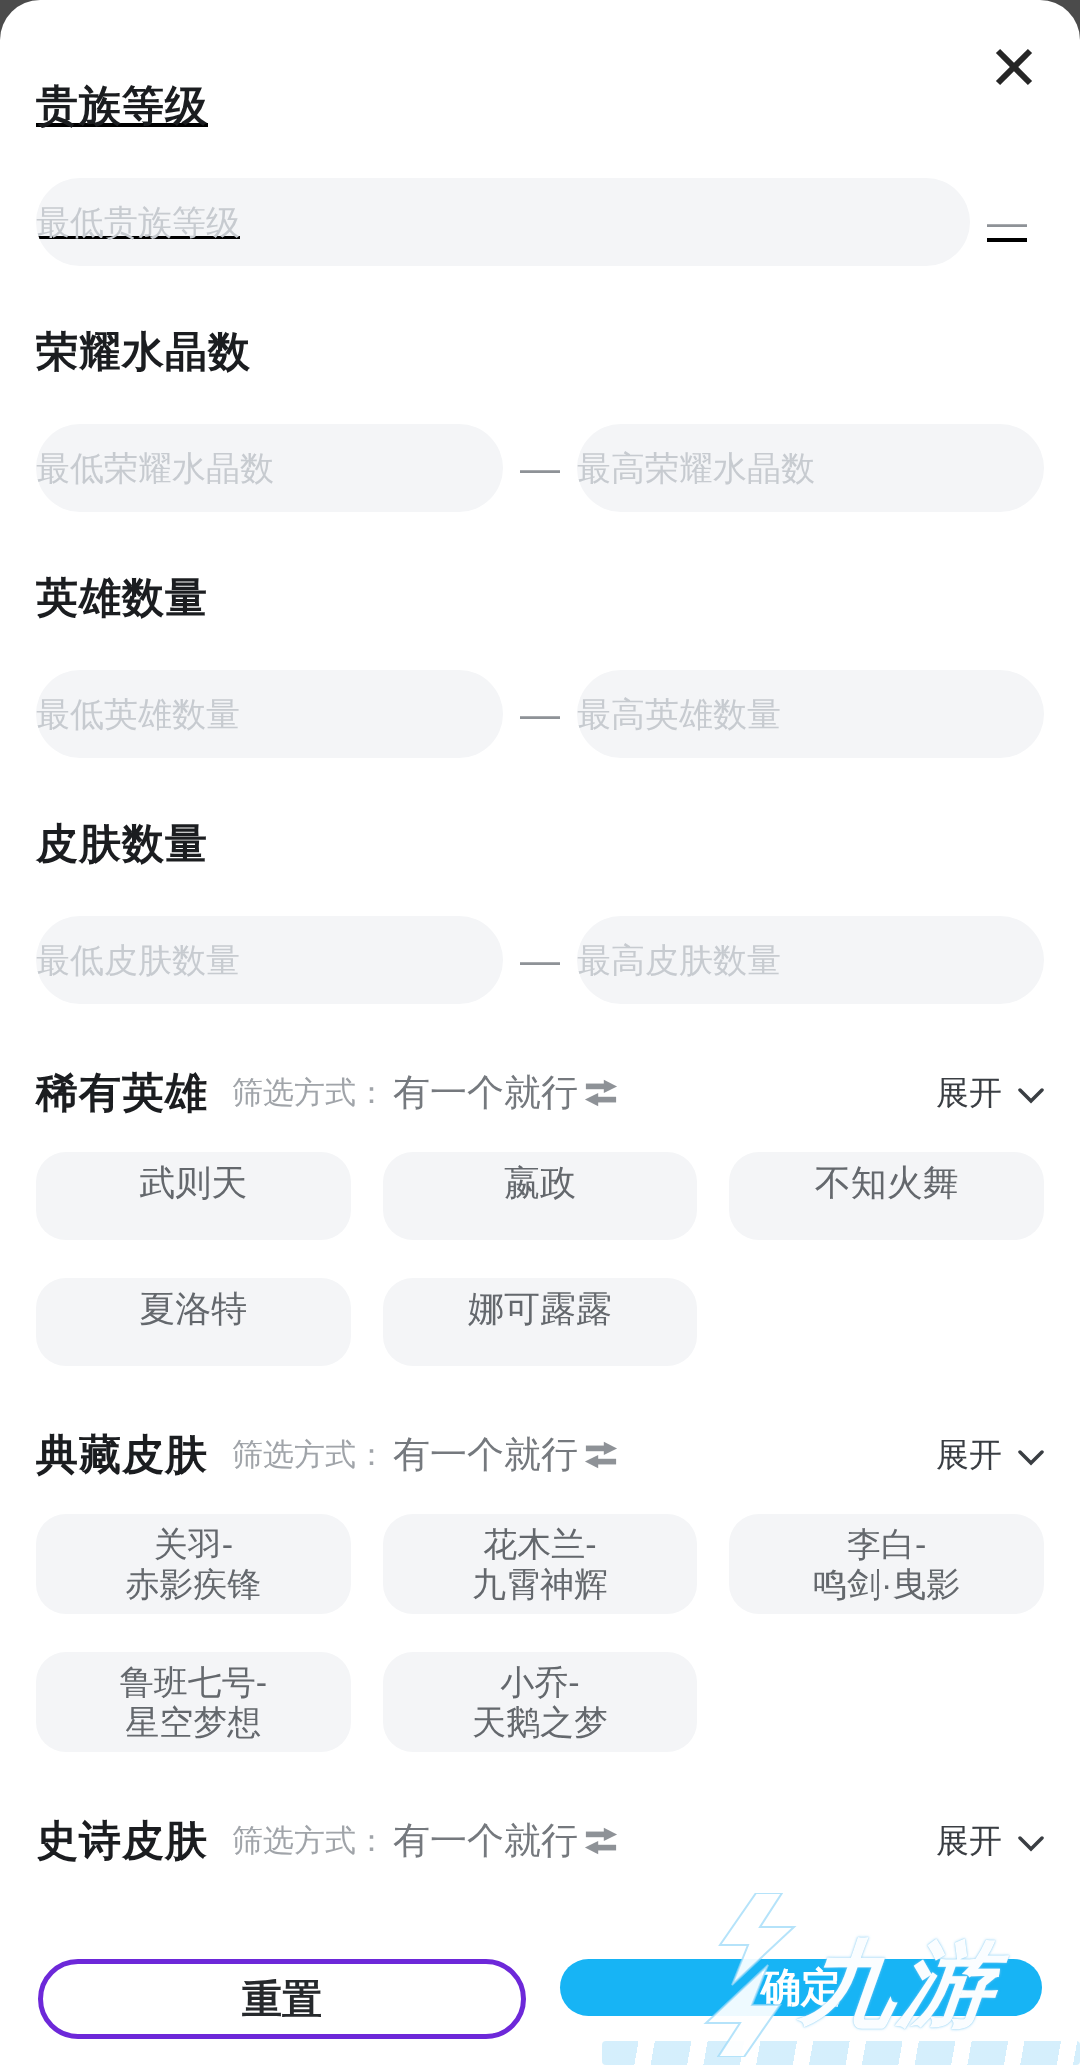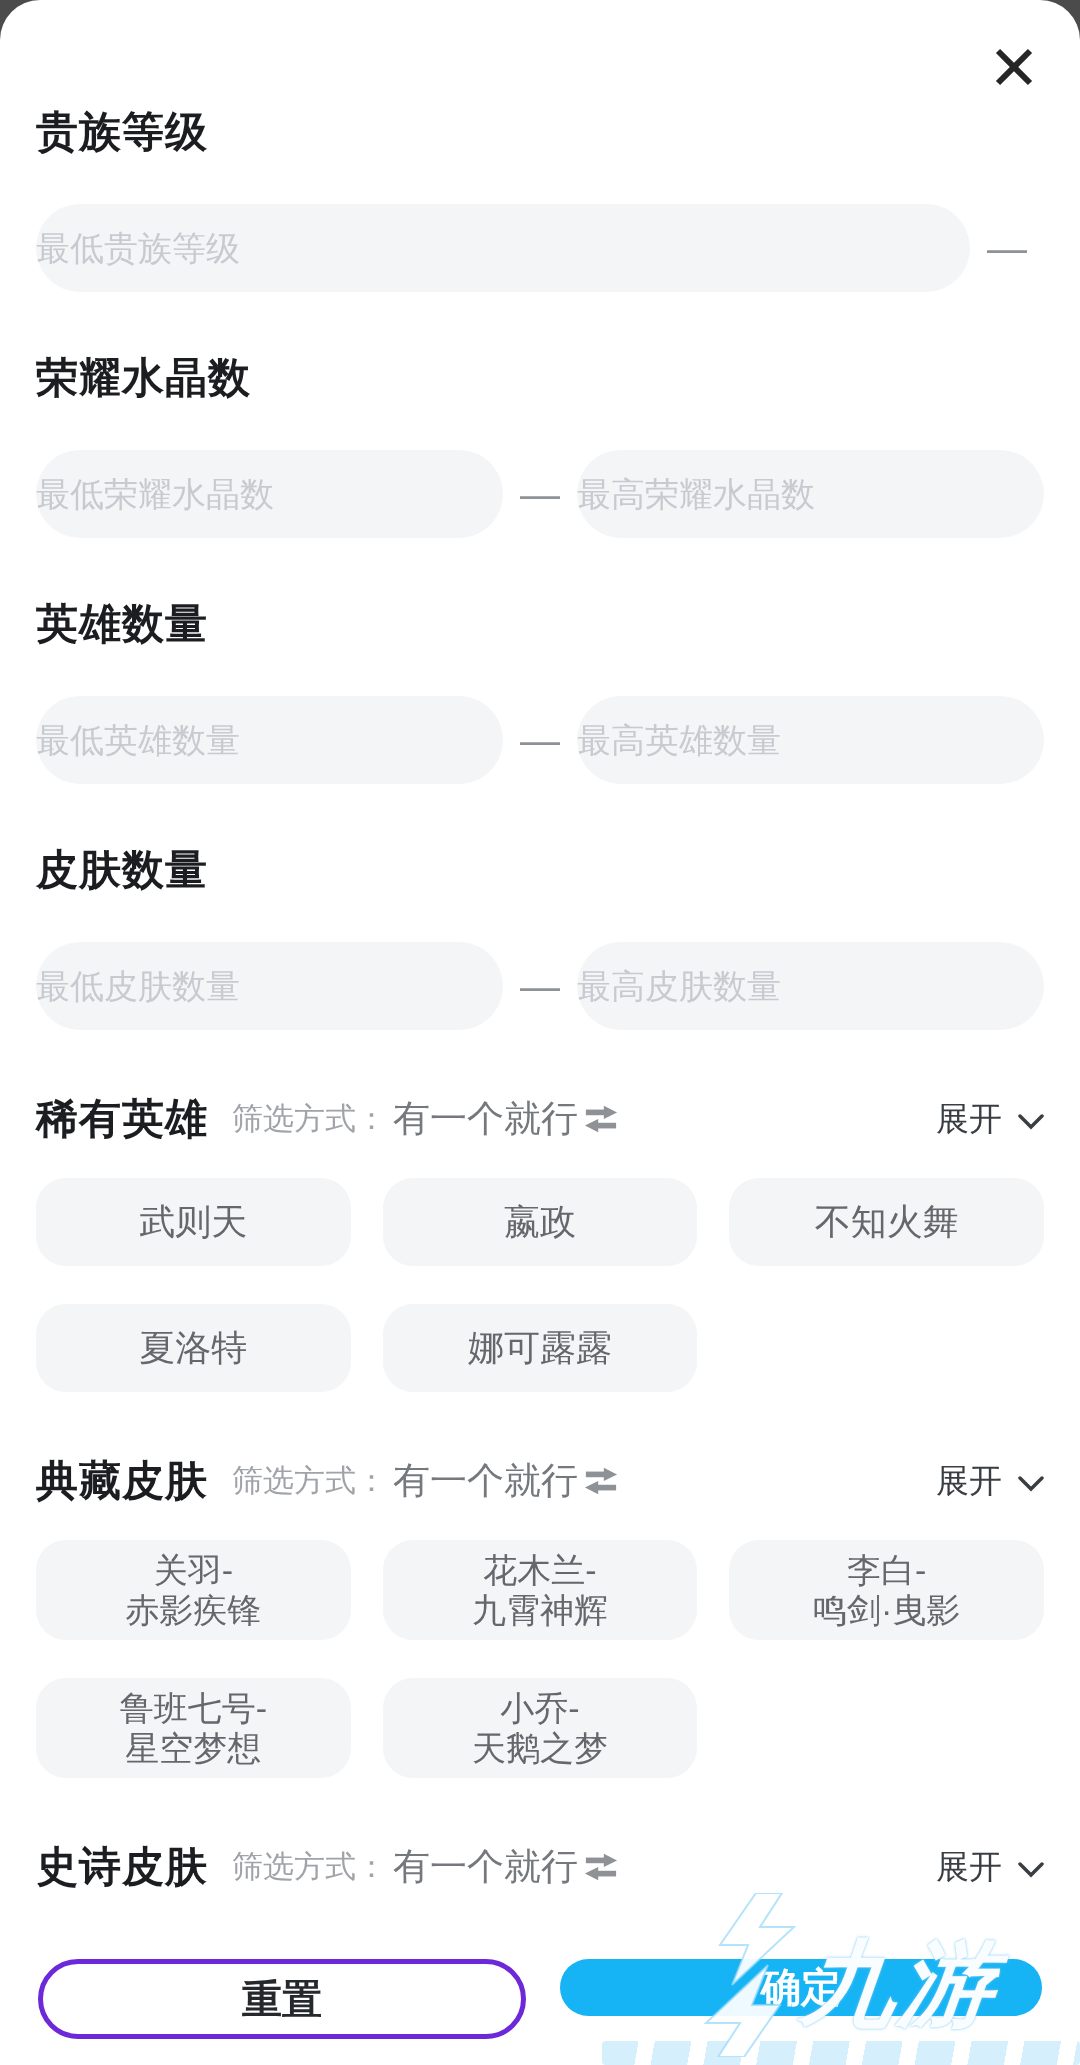--- a/index.html
+++ b/index.html
@@ -31,21 +31,21 @@
   .close-btn{
     position:absolute;top:40px;right:38px;
     width:56px;height:56px;
     display:flex;align-items:center;justify-content:center;
     background:none;border:none;cursor:pointer;
   }
   .content{padding:0 36px 180px 36px;}
 
   
   .range-sec{margin-top:62px;}
-  .range-sec:first-child{margin-top:108px;}
+  .range-sec:first-child{margin-top:82px;text-decoration:underline;}
   .sec-title{
     font-size:42px;font-weight:700;color:var(--title-text);
     line-height:48px;letter-spacing:1px;
   }
   .range-row{
     margin-top:48px;
     display:flex;align-items:center;
   }
   .range-input{
     flex:1;height:88px;
@@ -77,21 +77,21 @@
   }
   .chips{
     margin-top:34px;
     display:grid;grid-template-columns:repeat(3,1fr);
     column-gap:32px;row-gap:38px;
   }
   .chip{
     min-height:88px;
     background:var(--field-bg);
     border:none;border-radius:30px;
-    display:flex;flex-direction:column;align-items:center;justify-content:center;
+    display:flex;flex-direction:column;align-items:center;justify-content:flex-start;
     font-size:36px;color:var(--chip-text);
     font-family:inherit;cursor:pointer;
     line-height:42px;padding:10px 6px;
   }
   .chip.two-line{font-size:34px;line-height:40px;min-height:95px;}
 
   
   .footer{
     position:absolute;left:0;right:0;bottom:0;height:127px;
     background:var(--sheet-bg);

